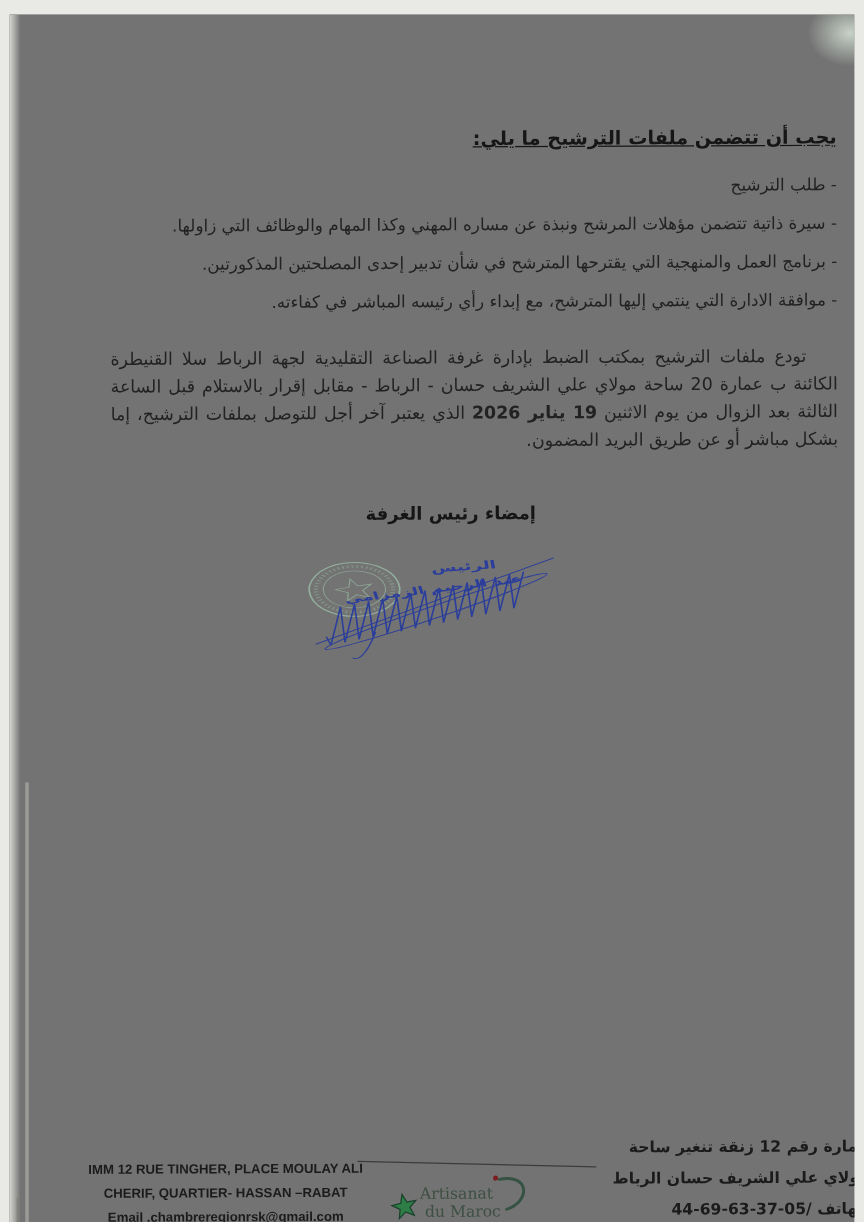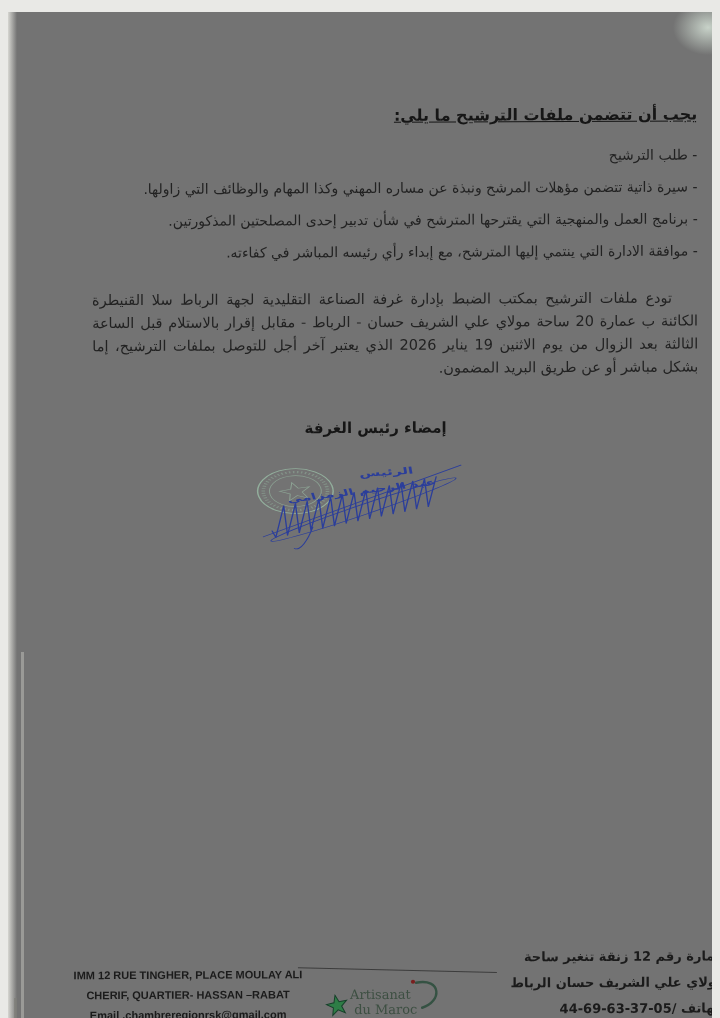--- a/index.html
+++ b/index.html
@@ -18,21 +18,21 @@
     font-size:16px;font-weight:bold;text-decoration:underline;
     margin:0 0 21px 0;color:#161616;
   }
   .bullet{
     font-size:14px;line-height:21px;margin:0 0 11px 0;color:#222;
   }
   .para{
     font-size:14.5px;line-height:23px;margin:25px 0 0 0;color:#222;
     text-align:justify;text-indent:26px;
   }
-  .para b{font-weight:normal;}
+  .para b{font-weight:bold;}
   .sig-caption{
     position:absolute;left:248px;top:407px;width:240px;text-align:center;
     font-size:15px;font-weight:bold;direction:rtl;color:#161616;
   }
   .sig-svg{position:absolute;left:235px;top:448px;}
   
   .footer-left{
     position:absolute;left:40px;top:952px;width:276px;text-align:center;
     font-family:"Liberation Sans",sans-serif;font-weight:bold;
     font-size:11px;line-height:20px;color:#1b1b1b;

